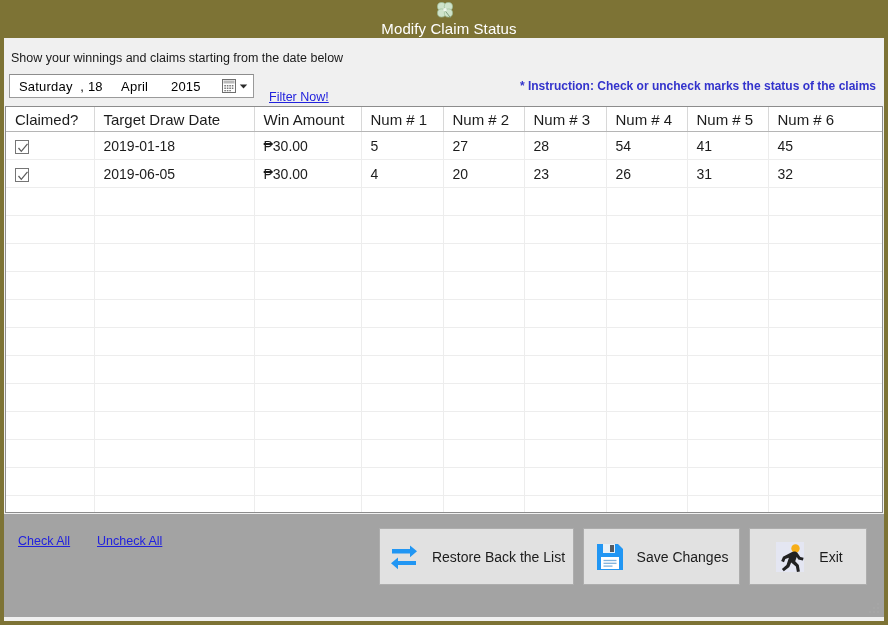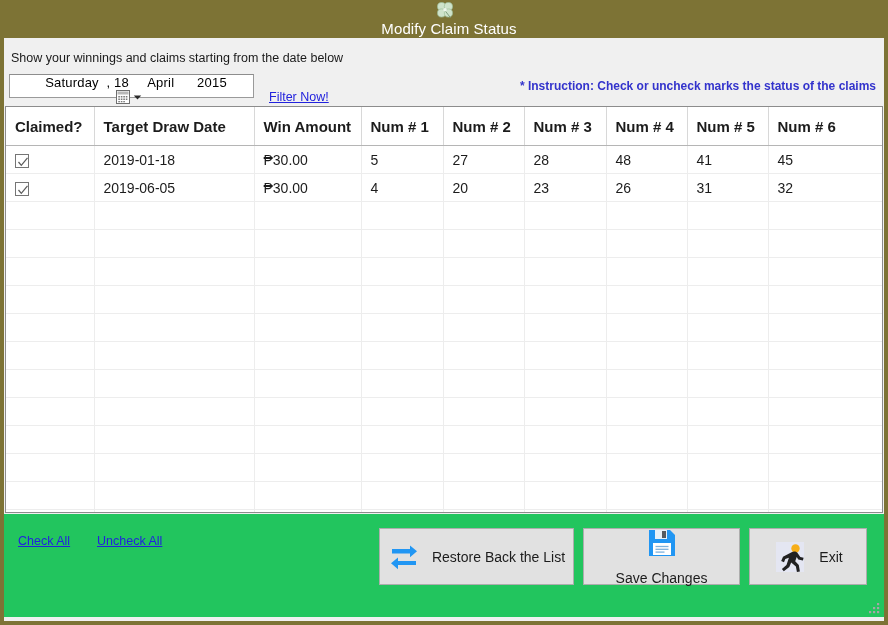--- a/index.html
+++ b/index.html
@@ -79,21 +79,20 @@
     top: 36px;
     width: 245px;
     height: 24px;
     box-sizing: border-box;
     background: #ffffff;
     border: 1px solid #9a9a9a;
     border-top-color: #8d8d8d;
     display: flex;
     align-items: center;
     cursor: default;
-    flex-direction: column;
   }
   #date-text {
     font-size: 13px;
     color: #000000;
     white-space: pre;
     padding-left: 9px;
     flex: 1 1 auto;
     letter-spacing: 0.2px;
   }
   #date-dropdown {
@@ -144,25 +143,25 @@
     border: 1px solid #8c8c8c;
     background: #ffffff;
     overflow: hidden;
   }
   table.grid {
     border-collapse: collapse;
     width: 100%;
     table-layout: fixed;
   }
   table.grid th {
-    font-weight: bold;
+    font-weight: normal;
     font-size: 15px;
     color: #1c1c1c;
     text-align: left;
-    height: 38px;
+    height: 24px;
     padding: 0 0 0 9px;
     background: #ffffff;
     border-right: 1px solid #d8d8d8;
     border-bottom: 1px solid #b5b5b5;
     white-space: nowrap;
     overflow: hidden;
   }
   table.grid th:last-child { border-right: none; }
   table.grid td {
     font-size: 14px;
@@ -195,21 +194,21 @@
     display: block;
   }
 
   
   #bottom-bar {
     position: absolute;
     left: 0;
     top: 514px;
     width: 880px;
     height: 103px;
-    background: #22c55e;
+    background: #a3a3a3;
   }
   .bottom-link {
     position: absolute;
     font-size: 12.5px;
     color: #2222dd;
     text-decoration: underline;
     cursor: pointer;
     white-space: nowrap;
   }
   #check-all-link { left: 14px; top: 20px; }
@@ -224,21 +223,21 @@
     border: 1px solid #adadad;
     display: flex;
     align-items: center;
     justify-content: center;
     gap: 12px;
     cursor: pointer;
     font-size: 14px;
     color: #1c1c1c;
   }
   #restore-button { left: 375px; width: 195px; }
-  #save-button    { left: 579px; width: 157px; flex-direction: column; }
+  #save-button    { left: 579px; width: 157px; }
   #exit-button    { left: 745px; width: 118px; }
   .btn-icon { display: block; flex: 0 0 auto; }
   .btn-label { white-space: nowrap; }
 
   #resize-grip {
     position: absolute;
     right: 3px;
     bottom: 2px;
     width: 14px;
     height: 14px;
@@ -330,21 +329,21 @@
       <tbody id="grid-body">
           <tr>
             <td class="cell-check"><span class="checkbox"><svg width="12" height="12" viewBox="0 0 12 12">
                   <path d="M1.5 6 L4.3 9.3 L10.5 1.8" stroke="#5c5c5c" stroke-width="1.25" fill="none"></path>
                 </svg></span></td>
             <td>2019-01-18</td>
             <td>₱30.00</td>
             <td>5</td>
             <td>27</td>
             <td>28</td>
-            <td>48</td>
+            <td>54</td>
             <td>41</td>
             <td>45</td>
           </tr>
           <tr>
             <td class="cell-check"><span class="checkbox"><svg width="12" height="12" viewBox="0 0 12 12">
                   <path d="M1.5 6 L4.3 9.3 L10.5 1.8" stroke="#5c5c5c" stroke-width="1.25" fill="none"></path>
                 </svg></span></td>
             <td>2019-06-05</td>
             <td>₱30.00</td>
             <td>4</td>

